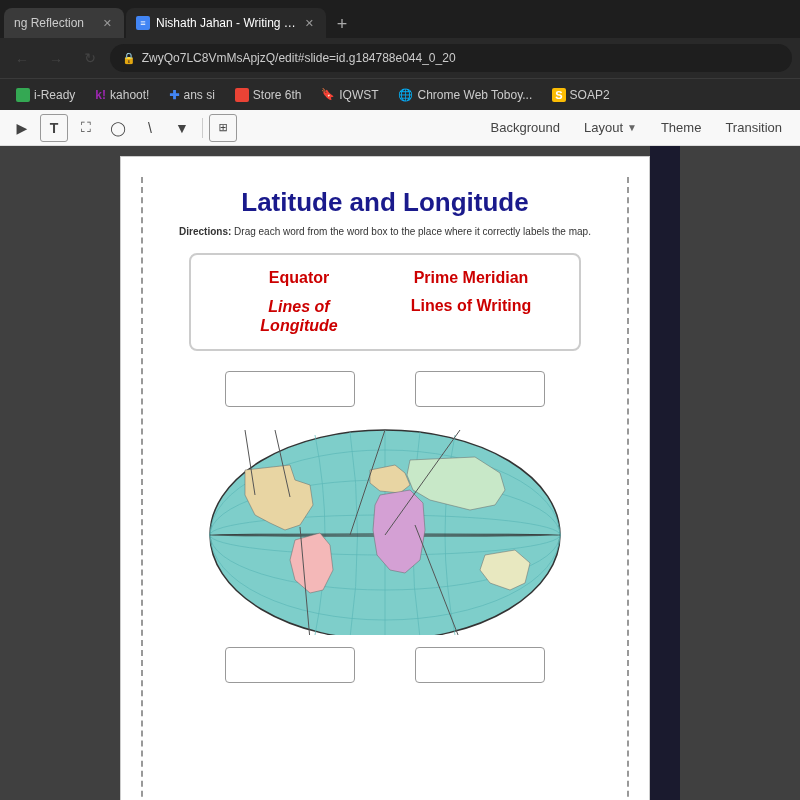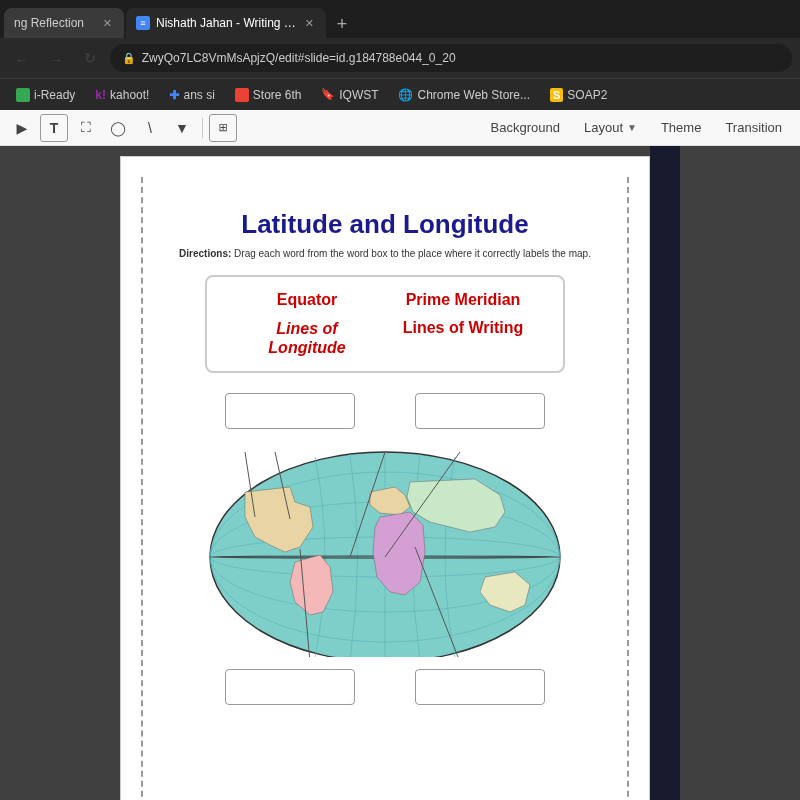--- a/index.html
+++ b/index.html
@@ -220,21 +220,20 @@
       min-height: 650px;
     }
 
     .slide-title {
       font-size: 26px;
       font-weight: bold;
       color: #1a1a8c;
       text-align: center;
       margin-bottom: 8px;
       font-family: 'Comic Sans MS', cursive, Arial;
-      margin-top: 22px;
     }
 
     .slide-directions {
       font-size: 10px;
       color: #333;
       text-align: center;
       margin-bottom: 16px;
     }
     .slide-directions strong {
       font-weight: bold;
@@ -242,21 +241,21 @@
 
     
     .word-box {
       border: 2px solid #ccc;
       border-radius: 8px;
       display: grid;
       grid-template-columns: 1fr 1fr;
       gap: 10px 20px;
       padding: 14px 32px;
       margin: 0 auto 20px auto;
-      width: 360px;
+      width: 392px;
       background: white;
     }
     .word-item {
       font-size: 16px;
       font-weight: bold;
       color: #cc0000;
       text-align: center;
       cursor: grab;
       font-family: 'Comic Sans MS', cursive, Arial;
     }
@@ -346,21 +345,21 @@
     <div class="bookmark-item">
       <span class="bm-icon bm-red"></span>
       <span>Store 6th</span>
     </div>
     <div class="bookmark-item">
       <span style="font-size:11px;">🔖</span>
       <span>IQWST</span>
     </div>
     <div class="bookmark-item">
       <span style="font-size:12px;">🌐</span>
-      <span>Chrome Web Store...</span>
+      <span>Chrome Web Toboy...</span>
     </div>
     <div class="bookmark-item">
       <span style="font-size:11px;background:#fbbc04;color:white;padding:1px 3px;border-radius:2px;font-weight:bold;">S</span>
       <span>SOAP2</span>
     </div>
   </div>
 
   <div class="slides-toolbar">
     <div class="toolbar-btn">▶</div>
     <div class="toolbar-btn" style="font-weight:bold;border:1px solid #999;">T</div>

